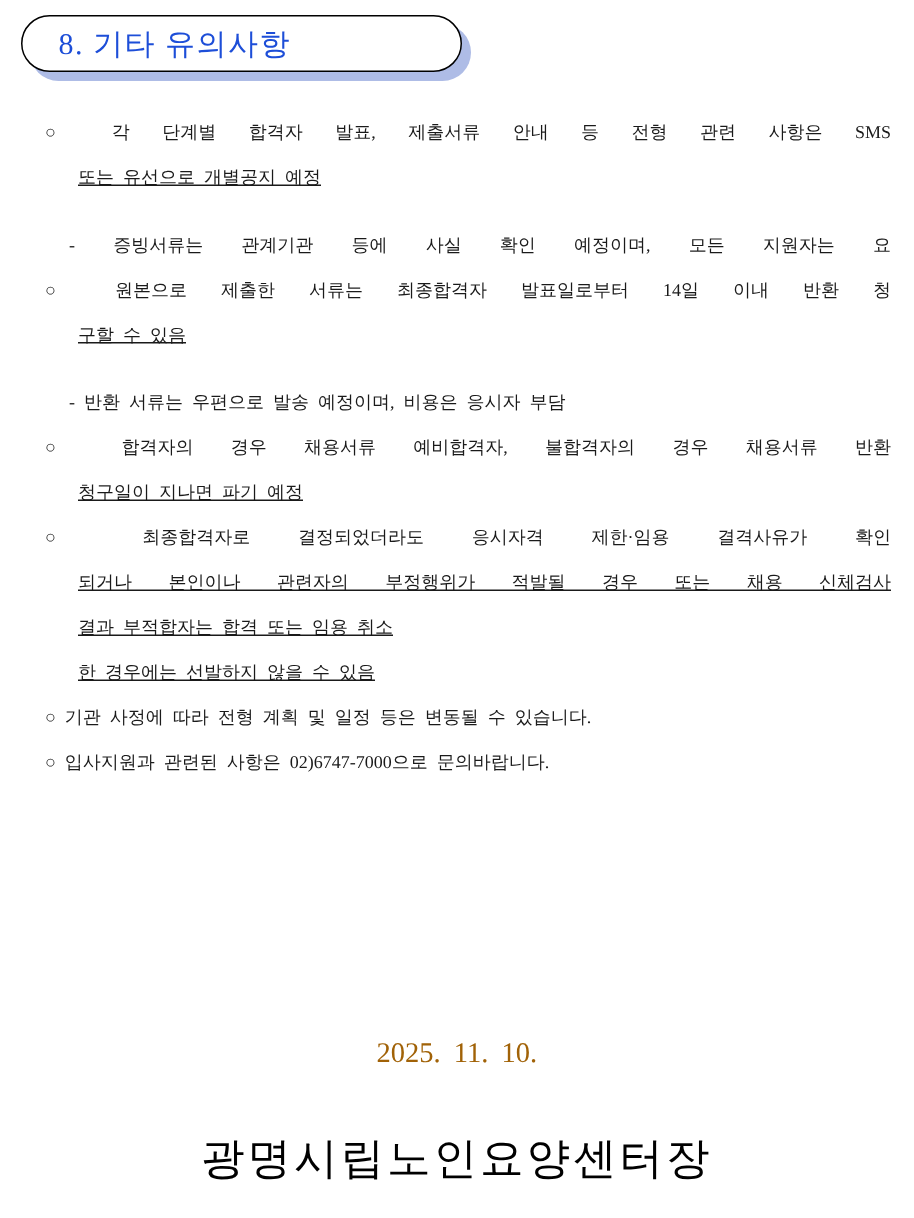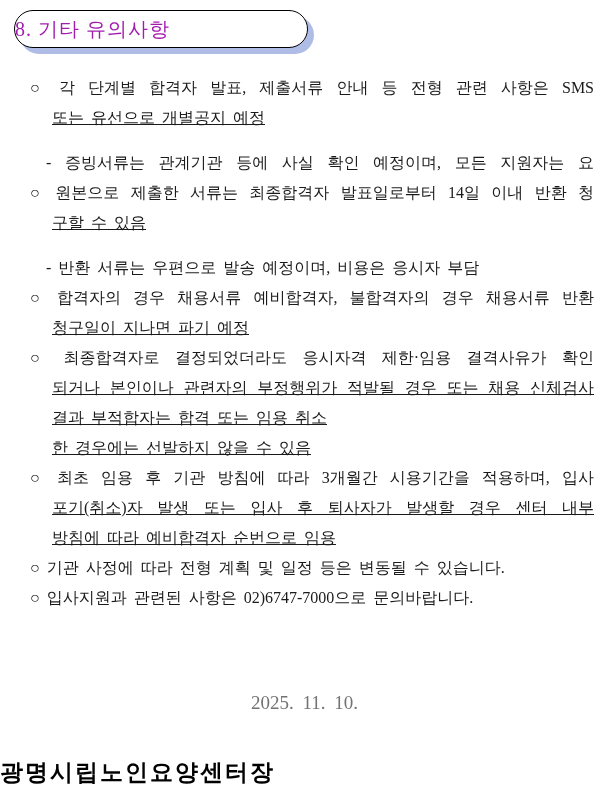--- a/index.html
+++ b/index.html
@@ -25,34 +25,35 @@
     height: 38px;
     background: #ffffff;
     border: 1.5px solid #000000;
     border-radius: 19px;
     box-shadow: 6px 6px 0 #aebce6;
     box-sizing: border-box;
     display: flex;
     align-items: center;
   }
   .heading-box .heading-text {
+    padding-left: 24px;
     font-size: 20px;
     letter-spacing: 1px;
-    color: #a21caf;
+    color: #1d4ed8;
     white-space: nowrap;
   }
   
   .content {
     position: absolute;
     left: 30px;
     right: 15px;
     top: 73px;
   }
   .ln {
-    font-size: 16px;
+    font-size: 12px;
     line-height: 30px;
     height: 30px;
     white-space: nowrap;
     word-spacing: 3px;
     color: #1a1a1a;
   }
   
   .ln.just {
     white-space: normal;
     text-align: justify;
@@ -66,30 +67,30 @@
 
   .doc-date {
     position: absolute;
     top: 688px;
     left: 0;
     right: 0;
     text-align: center;
     font-size: 19px;
     line-height: 30px;
     word-spacing: 4px;
-    color: #737373;
+    color: #a16207;
   }
   .signature {
     position: absolute;
     top: 752px;
     left: 0;
     right: 0;
-    text-align: left;
-    font-size: 23px;
-    font-weight: bold;
+    text-align: center;
+    font-size: 29px;
+    font-weight: normal;
     letter-spacing: 2px;
     line-height: 42px;
     color: #000000;
   }
 </style>
 </head>
 <body>
 
 <div class="page">
 
@@ -125,25 +126,20 @@
     <div>
       <div class="ln first just">○ 최종합격자로 결정되었더라도 응시자격 제한·임용 결격사유가 확인</div>
       <div class="ln cont just">되거나 본인이나 관련자의 부정행위가 적발될 경우 또는 채용 신체검사</div>
       <div class="ln cont">결과 부적합자는 합격 또는 임용 취소</div>
     </div>
 
     <div>
       <div class="ln cont">한 경우에는 선발하지 않을 수 있음</div>
     </div>
 
-    <div>
-      <div class="ln first just">○ 최초 임용 후 기관 방침에 따라 3개월간 시용기간을 적용하며, 입사</div>
-      <div class="ln cont just">포기(취소)자 발생 또는 입사 후 퇴사자가 발생할 경우 센터 내부</div>
-      <div class="ln cont">방침에 따라 예비합격자 순번으로 임용</div>
-    </div>
 
     <div>
       <div class="ln first">○ 기관 사정에 따라 전형 계획 및 일정 등은 변동될 수 있습니다.</div>
     </div>
 
     <div>
       <div class="ln first">○ 입사지원과 관련된 사항은 02)6747-7000으로 문의바랍니다.</div>
     </div>
   </div>
 

